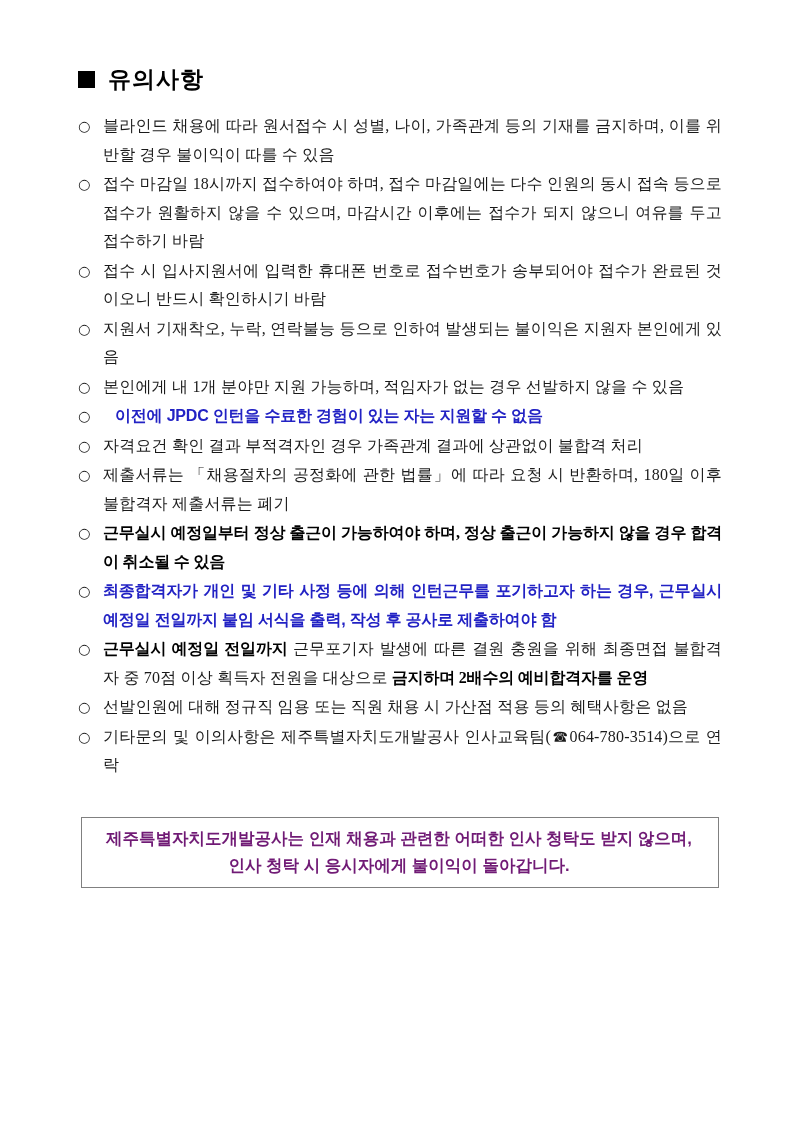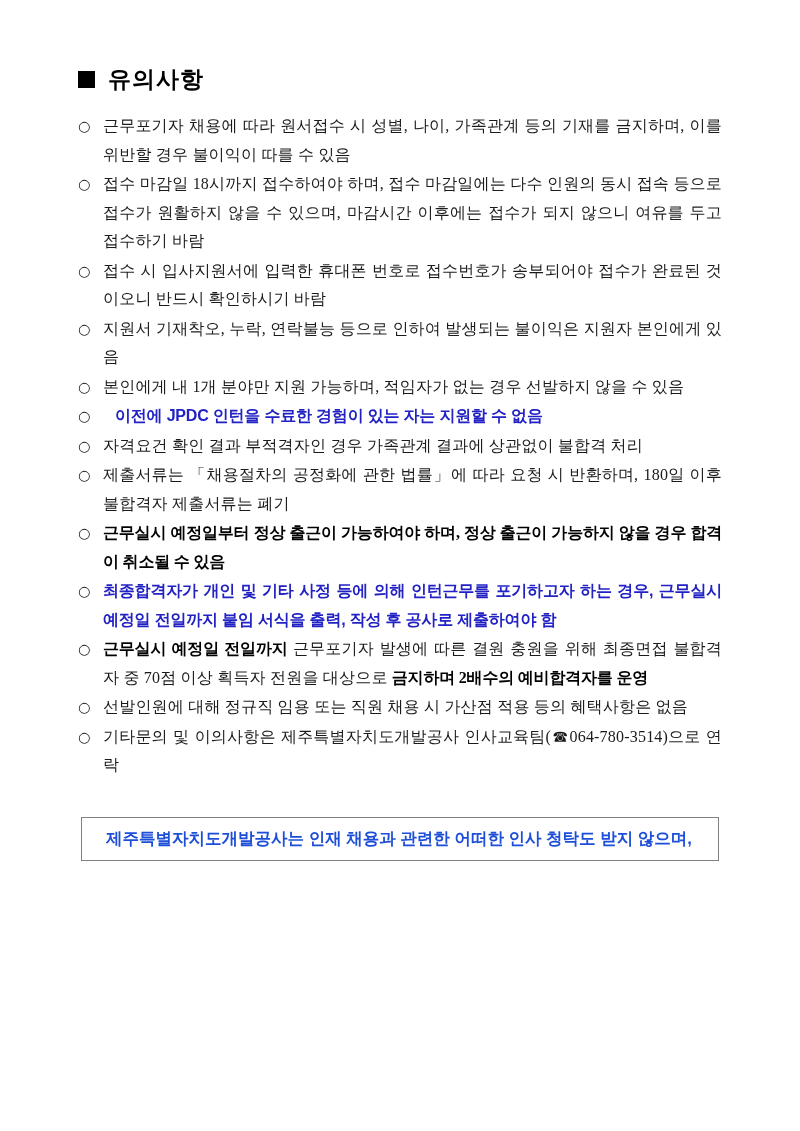--- a/index.html
+++ b/index.html
@@ -48,47 +48,48 @@
     font-family: "Liberation Sans", "DejaVu Sans", sans-serif;
     font-weight: bold; letter-spacing: -0.2px;
   }
 
   .notice-box {
     margin: 37px 3px 0 3px;
     border: 1px solid #808080;
     padding: 7px 12px 8px 10px;
     text-align: center;
     font-family: "Liberation Sans", "DejaVu Sans", sans-serif;
-    font-weight: bold; font-size: 16.5px; color: #1d4ed8;
+    font-weight: bold; font-size: 16.5px; color: #701a75;
     line-height: 27px;
   }
 </style>
 </head>
 <body>
 
 <div class="page">
 
   <div class="title-row">
     <span class="square-marker"></span>
     <span>유의사항</span>
   </div>
 
   <div class="notice-list">
-      <div class="notice-item"><span class="bullet">○</span><span class="seg-normal">근무포기자 채용에 따라 원서접수 시 성별, 나이, 가족관계 등의 기재를 금지하며, 이를 위반할 경우 불이익이 따를 수 있음</span></div>
+      <div class="notice-item"><span class="bullet">○</span><span class="seg-normal">블라인드 채용에 따라 원서접수 시 성별, 나이, 가족관계 등의 기재를 금지하며, 이를 위반할 경우 불이익이 따를 수 있음</span></div>
       <div class="notice-item"><span class="bullet">○</span><span class="seg-normal">접수 마감일 18시까지 접수하여야 하며, 접수 마감일에는 다수 인원의 동시 접속 등으로 접수가 원활하지 않을 수 있으며, 마감시간 이후에는 접수가 되지 않으니 여유를 두고 접수하기 바람</span></div>
       <div class="notice-item"><span class="bullet">○</span><span class="seg-normal">접수 시 입사지원서에 입력한 휴대폰 번호로 접수번호가 송부되어야 접수가 완료된 것이오니 반드시 확인하시기 바람</span></div>
       <div class="notice-item"><span class="bullet">○</span><span class="seg-normal">지원서 기재착오, 누락, 연락불능 등으로 인하여 발생되는 불이익은 지원자 본인에게 있음</span></div>
       <div class="notice-item"><span class="bullet">○</span><span class="seg-normal">본인에게 내 1개 분야만 지원 가능하며, 적임자가 없는 경우 선발하지 않을 수 있음</span></div>
       <div class="notice-item"><span class="bullet">○</span><span class="seg-blue-bold" style="color: rgb(34, 34, 196); margin-left: 12px;">이전에 JPDC 인턴을 수료한 경험이 있는 자는 지원할 수 없음</span></div>
       <div class="notice-item"><span class="bullet">○</span><span class="seg-normal">자격요건 확인 결과 부적격자인 경우 가족관계 결과에 상관없이 불합격 처리</span></div>
       <div class="notice-item"><span class="bullet">○</span><span class="seg-normal">제출서류는 「채용절차의 공정화에 관한 법률」에 따라 요청 시 반환하며, 180일 이후 불합격자 제출서류는 폐기</span></div>
       <div class="notice-item"><span class="bullet">○</span><span class="seg-bold">근무실시 예정일부터 정상 출근이 가능하여야 하며, 정상 출근이 가능하지 않을 경우 합격이 취소될 수 있음</span></div>
       <div class="notice-item"><span class="bullet">○</span><span class="seg-blue-bold" style="color: rgb(34, 34, 196);">최종합격자가 개인 및 기타 사정 등에 의해 인턴근무를 포기하고자 하는 경우, 근무실시 예정일 전일까지 붙임 서식을 출력, 작성 후 공사로 제출하여야 함</span></div>
       <div class="notice-item"><span class="bullet">○</span><span class="seg-bold">근무실시 예정일 전일까지 </span><span class="seg-normal">근무포기자 발생에 따른 결원 충원을 위해 최종면접 불합격자 중 70점 이상 획득자 전원을 대상으로 </span><span class="seg-bold">금지하며 2배수의 예비합격자를 운영</span></div>
       <div class="notice-item"><span class="bullet">○</span><span class="seg-normal">선발인원에 대해 정규직 임용 또는 직원 채용 시 가산점 적용 등의 혜택사항은 없음</span></div>
       <div class="notice-item"><span class="bullet">○</span><span class="seg-normal">기타문의 및 이의사항은 제주특별자치도개발공사 인사교육팀(☎064-780-3514)으로 연락</span></div>
     </div>
 
   <div class="notice-box">
     <div>제주특별자치도개발공사는 인재 채용과 관련한 어떠한 인사 청탁도 받지 않으며,</div>
+    <div>인사 청탁 시 응시자에게 불이익이 돌아갑니다.</div>
   </div>
 
 </div>
 
 </body></html>

